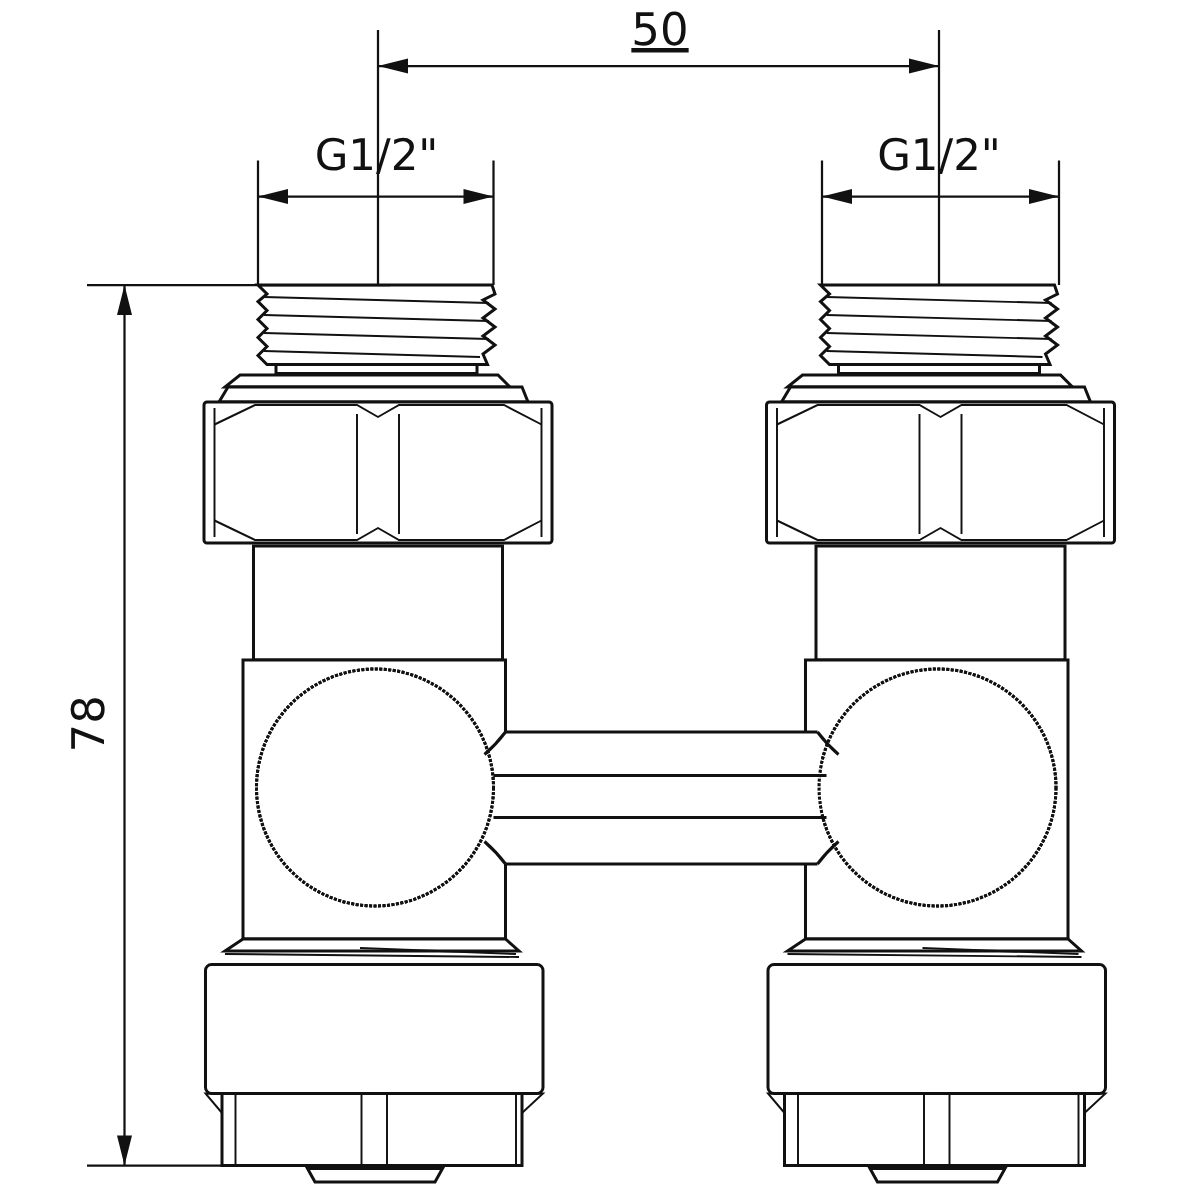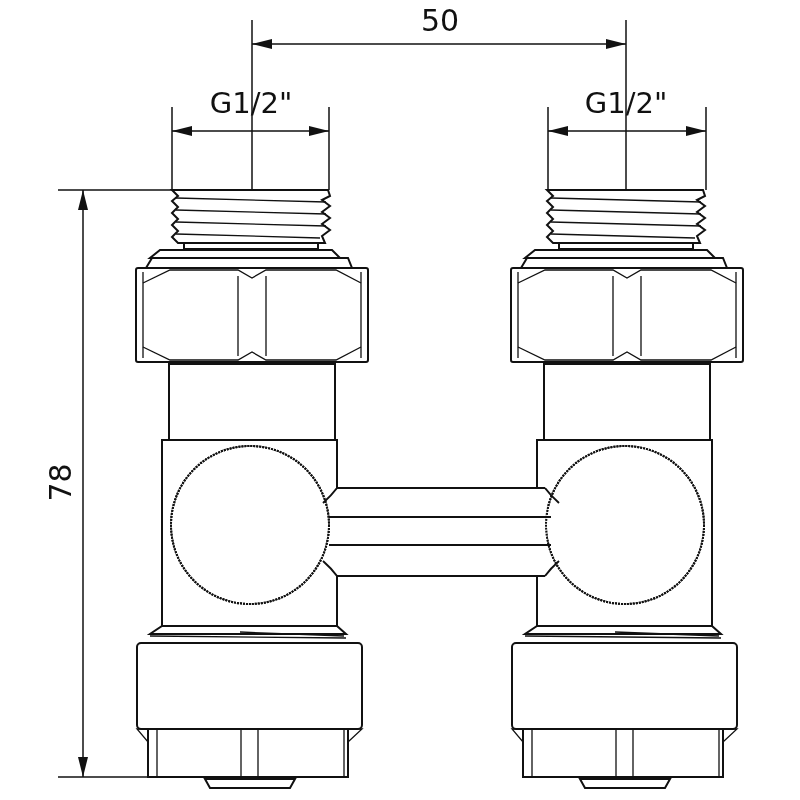--- a/index.html
+++ b/index.html
@@ -4,21 +4,21 @@
 <style>
   html, body { margin: 0; padding: 0; background: #ffffff; }
   body { width: 800px; height: 800px; position: relative; overflow: hidden; font-family: "DejaVu Sans", sans-serif; }
   svg { position: absolute; left: 0; top: 0; }
   .ln { fill: none; stroke: #111; stroke-width: 2; }
   .thin { fill: none; stroke: #111; stroke-width: 1.3; }
   .part { fill: #fff; stroke: #111; stroke-width: 2; }
   .dim { fill: none; stroke: #111; stroke-width: 1.5; }
   .arrow { fill: #111; stroke: none; }
   .label { position: absolute; font-family: "DejaVu Sans", sans-serif; color: #111; white-space: nowrap; }
-  #dim-50 { left: 400px; top: 3px; width: 80px; text-align: center; font-size: 30px; }
+  #dim-50 { left: 400px; top: 3px; width: 80px; text-align: center; font-size: 30px; text-decoration: underline; }
   #dim-thread-left { left: 170px; top: 86px; width: 162px; text-align: center; font-size: 29px; }
   #dim-thread-right { left: 545px; top: 86px; width: 162px; text-align: center; font-size: 29px; }
   #dim-78 { left: 30px; top: 465px; font-size: 30px; transform: rotate(-90deg); transform-origin: center; width: 60px; text-align: center; }
 </style>
 </head>
 <body>
 
 <svg width="800" height="800" viewBox="0 0 800 800">
   <defs>
     <g id="valve">

